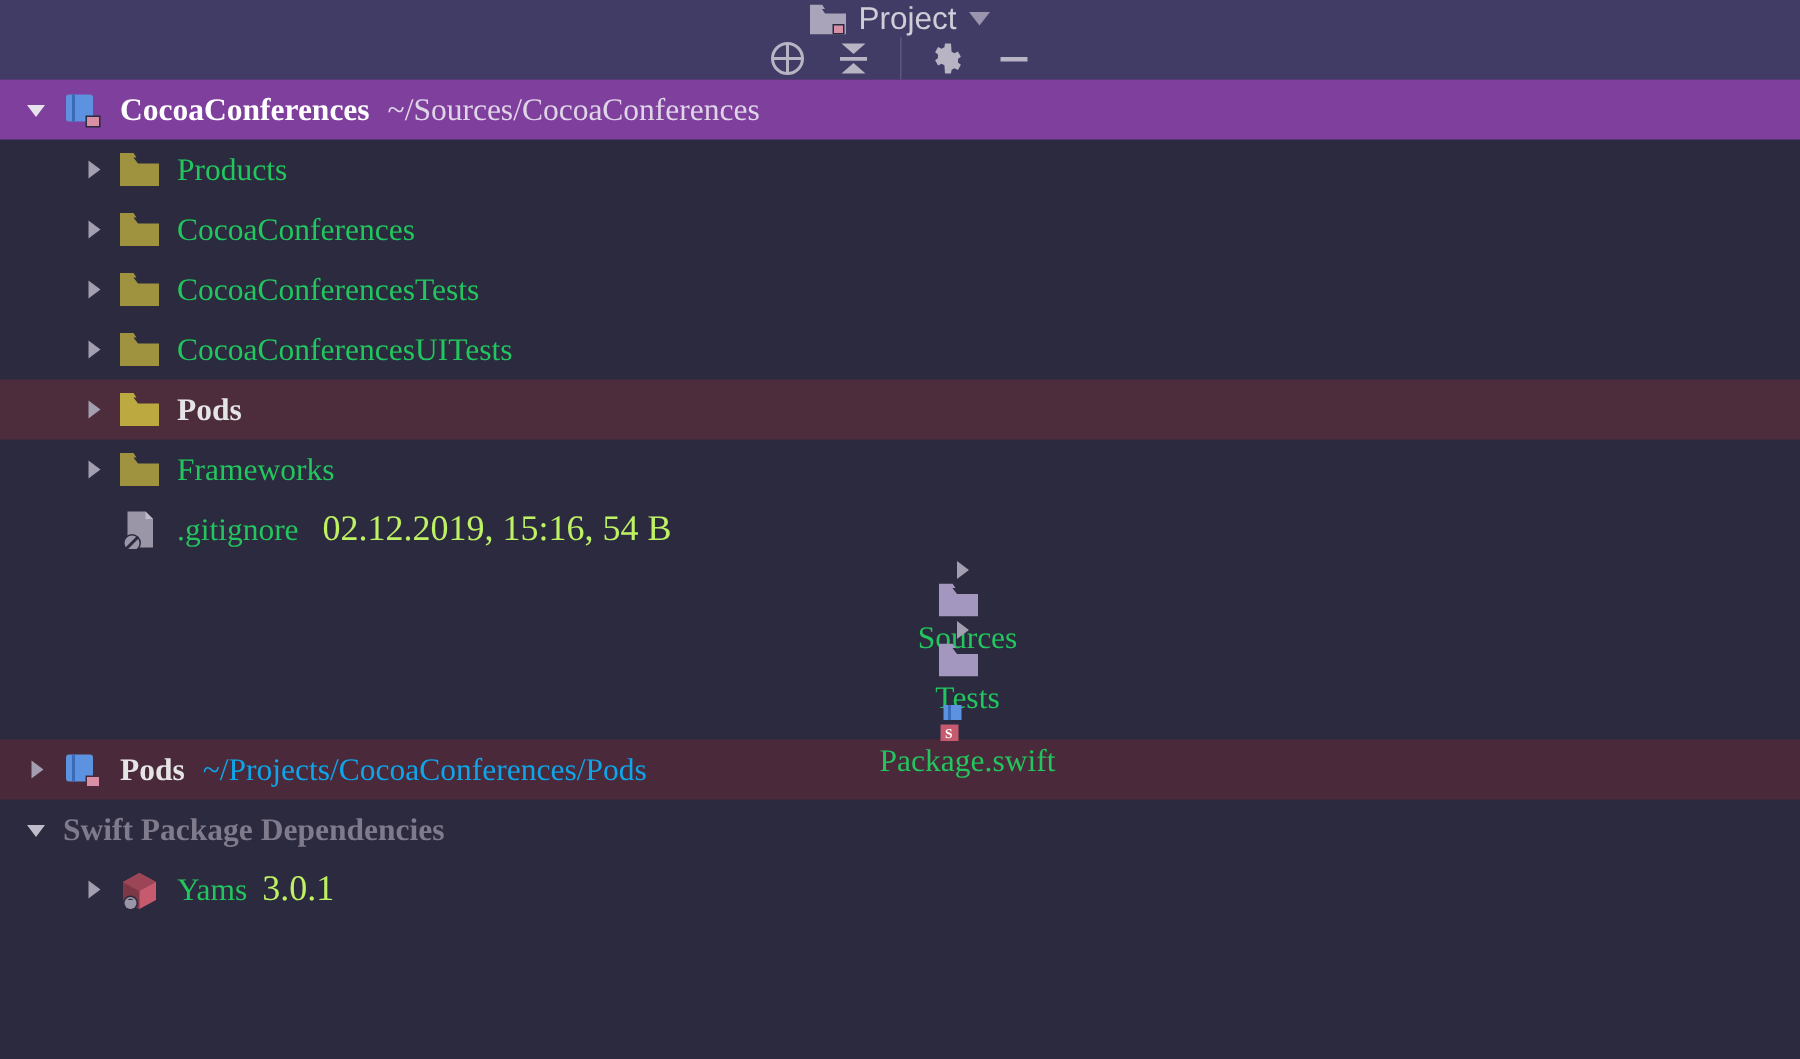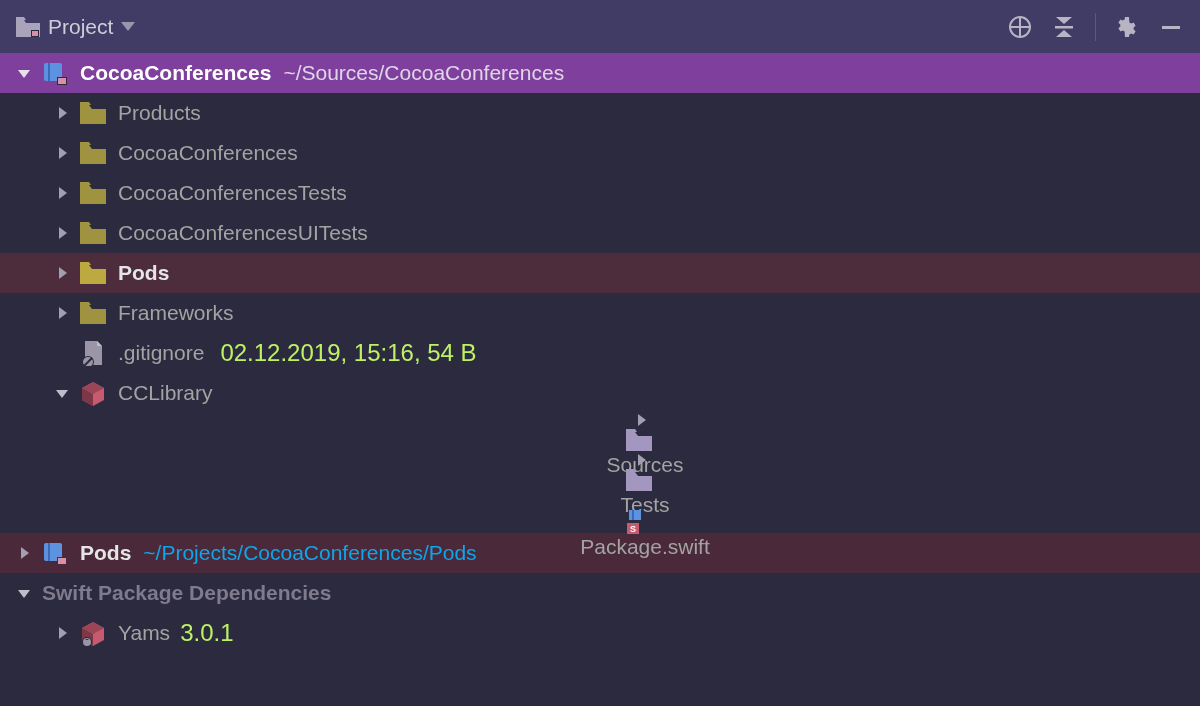--- a/index.html
+++ b/index.html
@@ -17,22 +17,23 @@
       overflow: hidden;
       font-size: 20px;
     }
     
     
     .toolbar {
       height: 53px;
       background: #403c65;
       display: flex;
       align-items: center;
-      justify-content: space-between;
+      justify-content: center;
       padding: 0 16px;
+      flex-direction: column;
     }
     
     .toolbar-left {
       display: flex;
       align-items: center;
       gap: 8px;
     }
     
     .toolbar-right {
       display: flex;
@@ -71,20 +72,21 @@
     
     .toolbar-divider {
       width: 1px;
       height: 28px;
       background: #5d5682;
     }
     
     
     .tree {
       padding: 0;
+      font-family: Liberation Serif, serif;
     }
     
     .tree-row {
       height: 40px;
       display: flex;
       align-items: center;
       padding-left: 14px;
       white-space: nowrap;
     }
     
@@ -122,21 +124,21 @@
       width: 26px;
       height: 26px;
       display: inline-flex;
       align-items: center;
       justify-content: center;
       margin-right: 12px;
       flex-shrink: 0;
     }
     
     .node-label {
-      color: #a3a3a3;
+      color: #22c55e;
       font-size: 21px;
     }
     
     .node-label.bold {
       font-weight: 600;
       color: #e6e3ed;
     }
     
     .node-label.muted {
       color: #7f7a8c;
@@ -333,35 +335,20 @@
         <path fill="#c0bbc9" d="M17 1 L22 6 L17 6 Z"></path>
         <circle cx="8" cy="22" r="6" fill="#2b2a3e"></circle>
         <circle cx="8" cy="22" r="5" fill="#9b95a8"></circle>
         <line x1="4" y1="26" x2="12" y2="18" stroke="#2b2a3e" stroke-width="2"></line>
       </svg>
     </span>
     <span class="node-label">.gitignore</span>
     <span class="node-meta">02.12.2019, 15:16, 54 B</span>
   </div>
 
-  <div class="tree-row indent-1">
-    <span class="expand-arrow">
-      <svg width="14" height="14" viewBox="0 0 14 14">
-          <path fill="#c0bcc9" d="M1 4 L13 4 L7 12 Z"></path>
-        </svg>
-    </span>
-    <span class="node-icon">
-      <svg viewBox="0 0 26 26" width="26" height="26">
-        <path fill="#c65a6e" d="M13 2 L24 8 L24 20 L13 26 L2 20 L2 8 Z"></path>
-        <path fill="#9b4556" d="M13 2 L24 8 L13 14 L2 8 Z"></path>
-        <path fill="#7d3746" d="M13 14 L13 26 L2 20 L2 8 Z"></path>
-      </svg>
-    </span>
-    <span class="node-label">CCLibrary</span>
-  </div>
 
   <div class="tree-row indent-2">
     <span class="expand-arrow">
       <svg width="14" height="14" viewBox="0 0 14 14">
           <path fill="#a39eb0" d="M4 1 L12 7 L4 13 Z"></path>
         </svg>
     </span>
     <span class="node-icon">
       <svg viewBox="0 0 26 22" width="26" height="22">
           <path fill="#a396bf" d="M0 3 L9 3 L12 7 L26 7 L26 22 L0 22 Z M0 0 L9 0 L11 3 L0 3 Z"></path>

